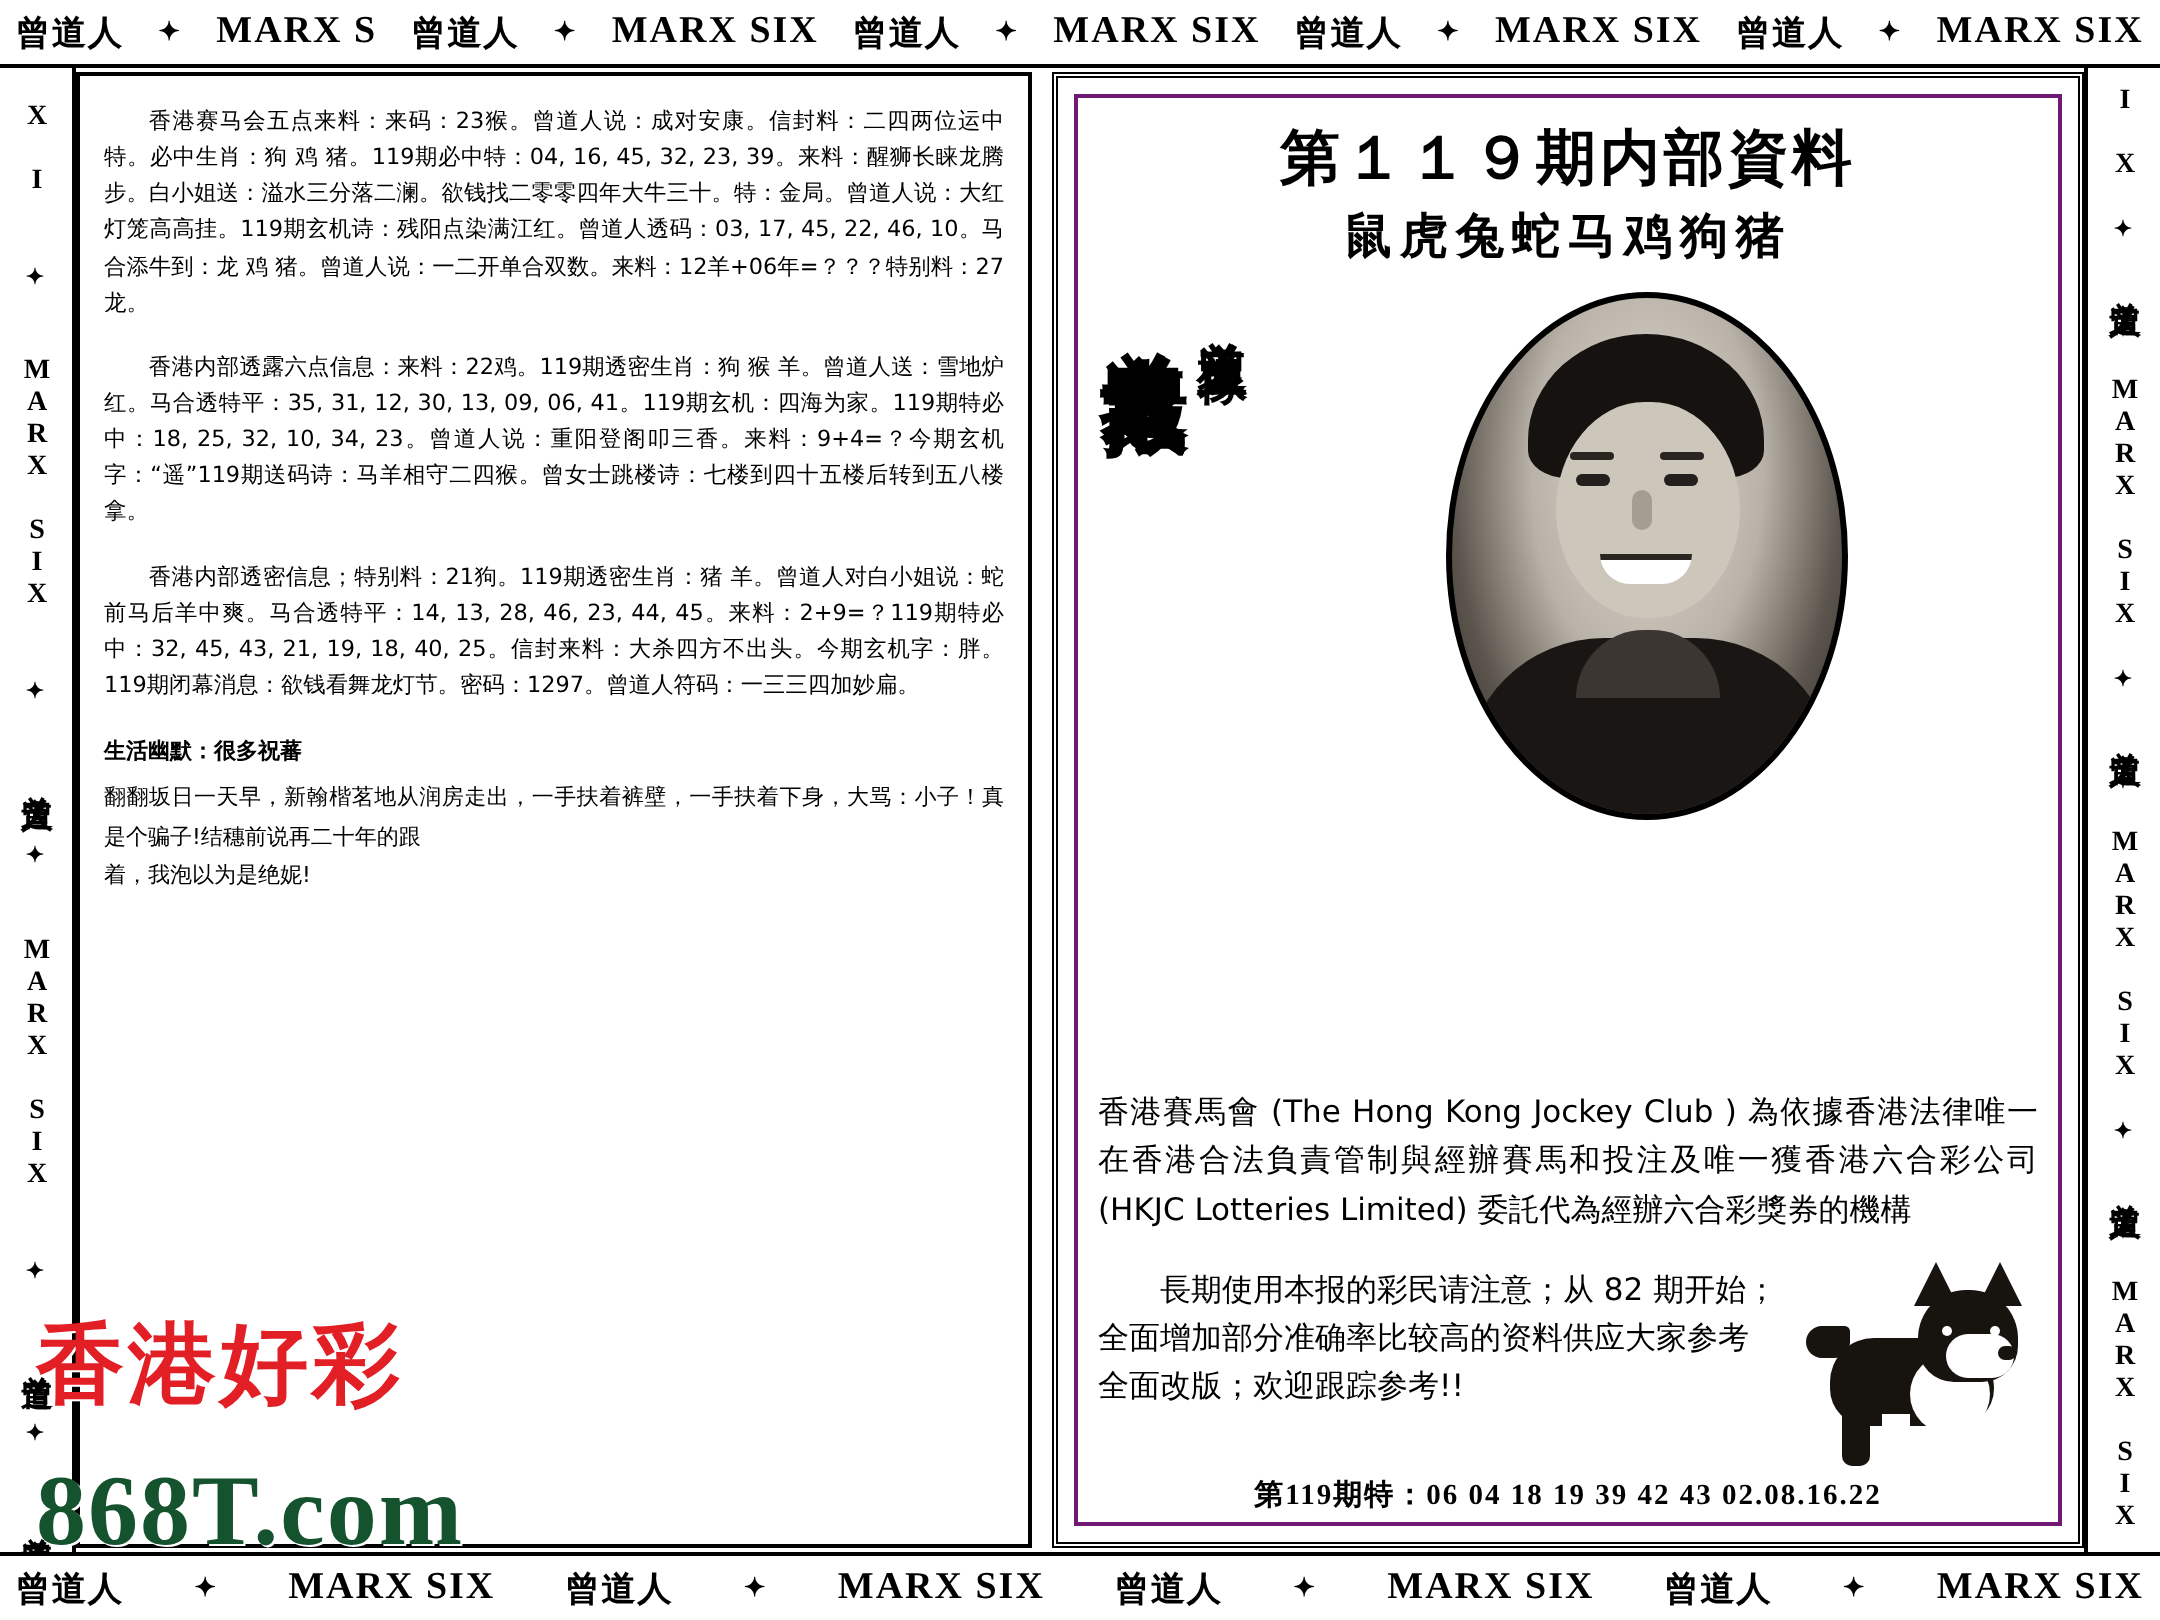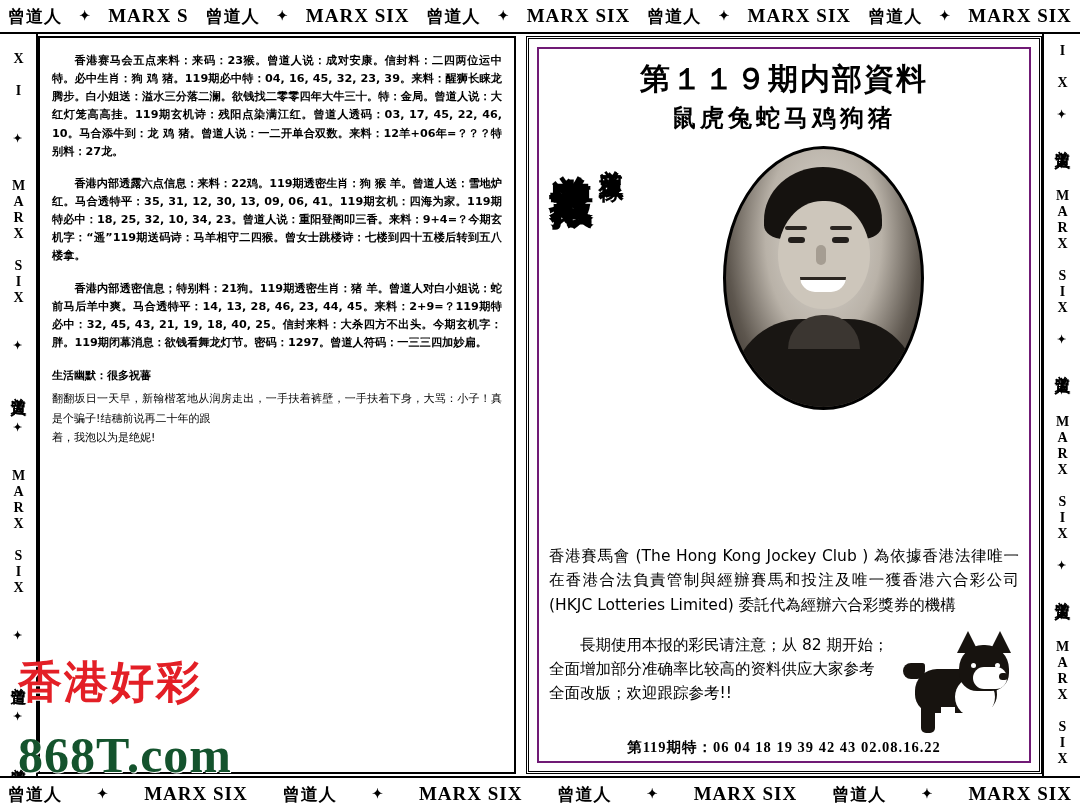--- a/index.html
+++ b/index.html
@@ -97,21 +97,20 @@
     line-height: 1.62;
     color: #000;
     font-family: "DejaVu Sans", sans-serif;
     position: relative;
     overflow: hidden;
   }
   .para {
     margin: 0 0 14px 0;
     text-align: justify;
     text-indent: 2em;
-    font-weight: bold;
   }
   .sub-head {
     font-weight: bold;
     margin: 0 0 4px 0;
   }
   .life-block {
     margin-top: 10px;
     font-size: 11px;
     line-height: 1.75;
   }

